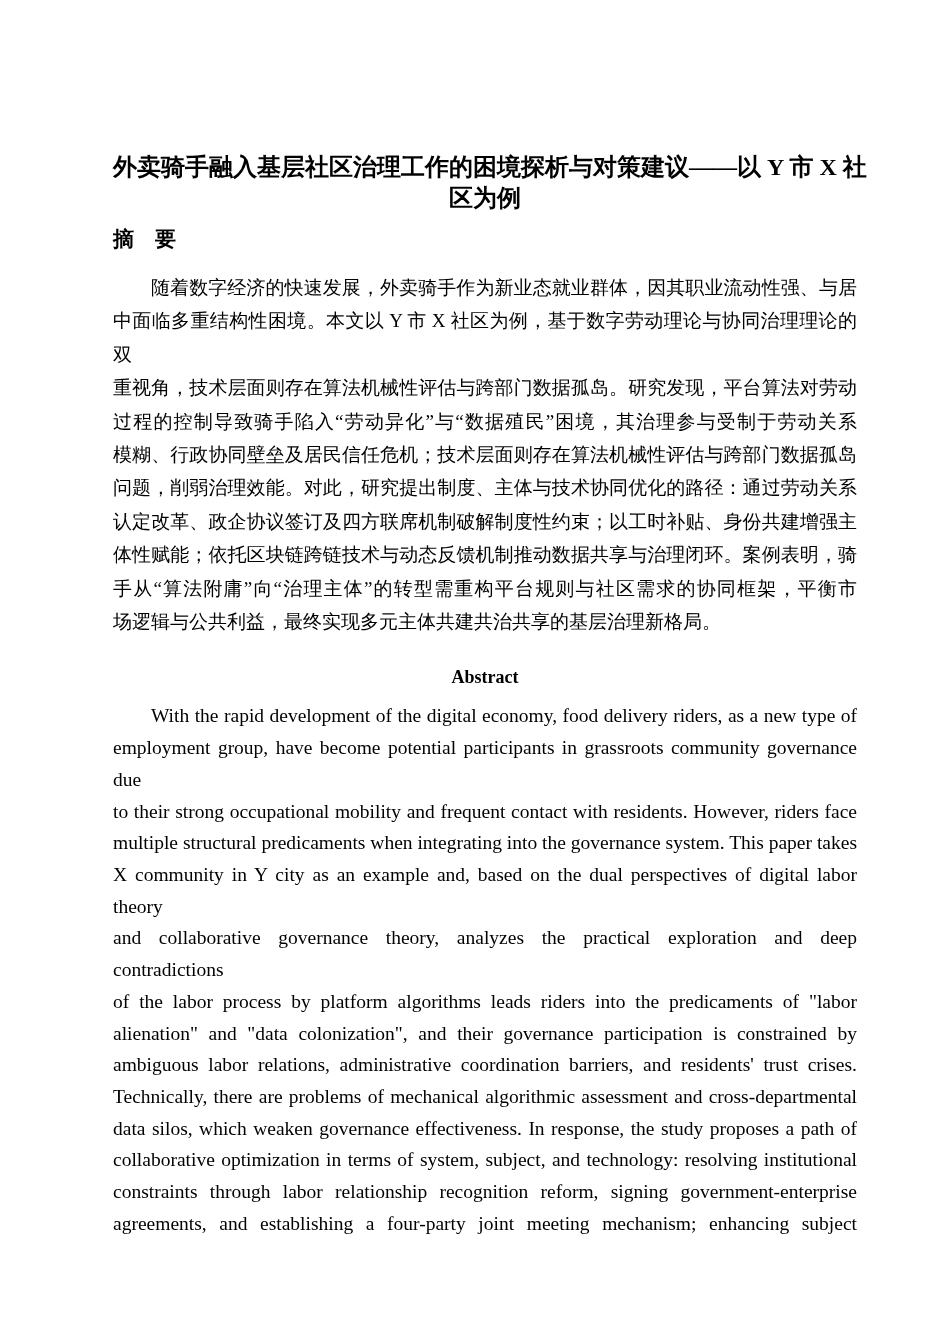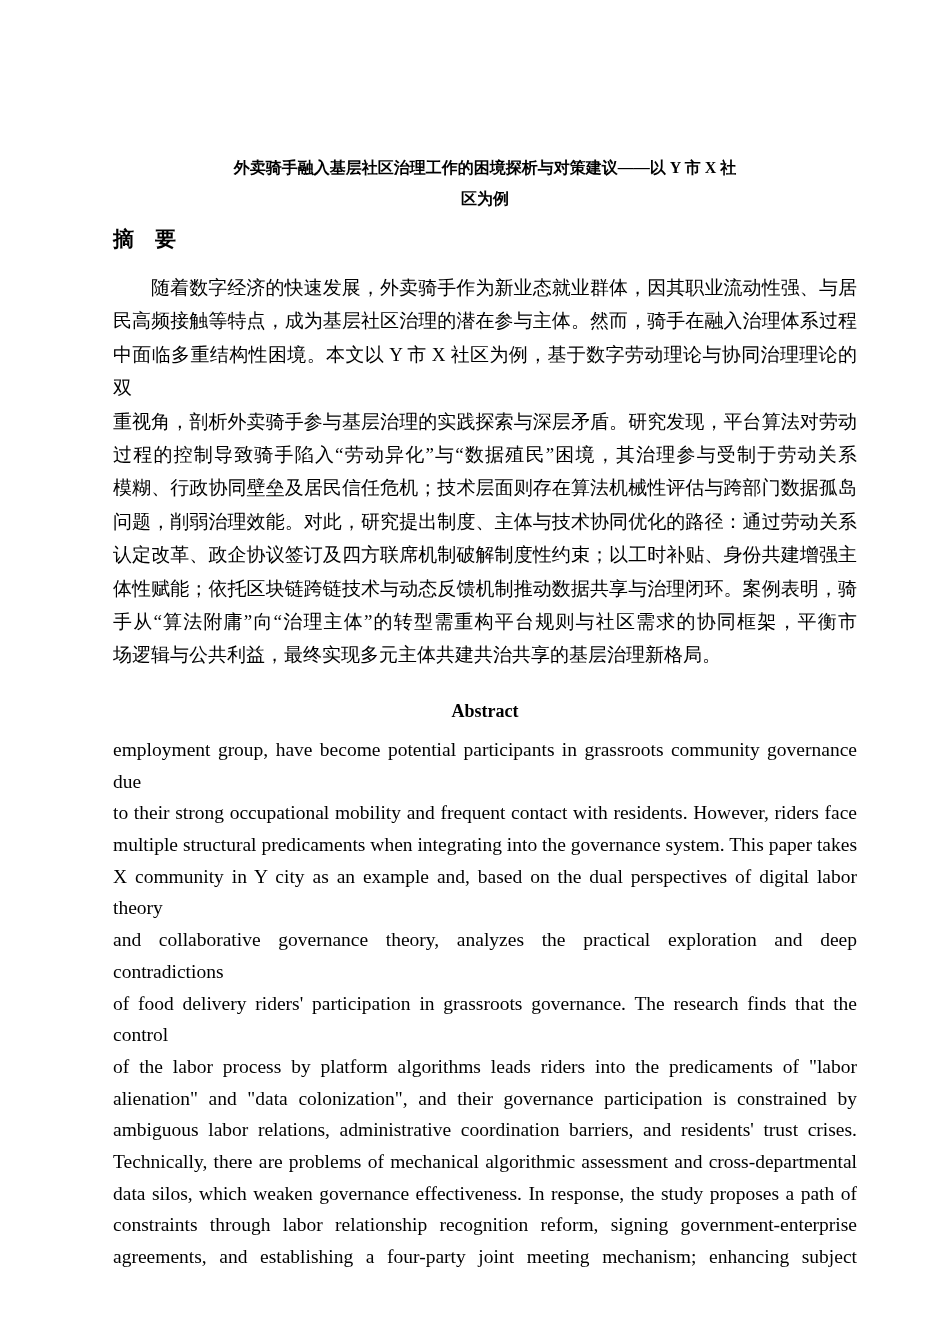--- a/index.html
+++ b/index.html
@@ -16,21 +16,21 @@
     overflow: hidden;
     font-family: "Liberation Serif", "DejaVu Serif", serif;
   }
   .content {
     margin-left: 113px;
     width: 744px;
     padding-top: 152px;
   }
   
   .doc-title .line {
-    font-size: 16px;
+    font-size: 24px;
     font-weight: bold;
     line-height: 31px;
     text-align: center;
     text-align-last: center;
     white-space: nowrap;
   }
   
   .zh-heading {
     margin-top: 13px;
     font-size: 21px;
@@ -80,45 +80,45 @@
 
     <div class="doc-title">
         <div class="line">外卖骑手融入基层社区治理工作的困境探析与对策建议——以 Y 市 X 社</div>
         <div class="line">区为例</div>
       </div>
 
     <div class="zh-heading">摘　要</div>
 
     <div class="zh-para justify">
         <div class="line first">随着数字经济的快速发展，外卖骑手作为新业态就业群体，因其职业流动性强、与居</div>
-        <div class="line">民高频接触等特点，成为基层社区治理的潜在参与主体。然而，骑手在融入治理体系过程</div>
         <div class="line">中面临多重结构性困境。本文以 Y 市 X 社区为例，基于数字劳动理论与协同治理理论的双</div>
-        <div class="line">重视角，剖析外卖骑手参与基层治理的实践探索与深层矛盾。研究发现，平台算法对劳动</div>
+        <div class="line">重视角，技术层面则存在算法机械性评估与跨部门数据孤岛。研究发现，平台算法对劳动</div>
         <div class="line">过程的控制导致骑手陷入“劳动异化”与“数据殖民”困境，其治理参与受制于劳动关系</div>
         <div class="line">模糊、行政协同壁垒及居民信任危机；技术层面则存在算法机械性评估与跨部门数据孤岛</div>
         <div class="line">问题，削弱治理效能。对此，研究提出制度、主体与技术协同优化的路径：通过劳动关系</div>
         <div class="line">认定改革、政企协议签订及四方联席机制破解制度性约束；以工时补贴、身份共建增强主</div>
         <div class="line">体性赋能；依托区块链跨链技术与动态反馈机制推动数据共享与治理闭环。案例表明，骑</div>
         <div class="line">手从“算法附庸”向“治理主体”的转型需重构平台规则与社区需求的协同框架，平衡市</div>
         <div class="line last">场逻辑与公共利益，最终实现多元主体共建共治共享的基层治理新格局。</div>
       </div>
 
 
     <div class="en-heading">Abstract</div>
 
     <div class="en-para justify">
+        <div class="line first">With the rapid development of the digital economy, food delivery riders, as a new type of</div>
         <div class="line">employment group, have become potential participants in grassroots community governance due</div>
         <div class="line">to their strong occupational mobility and frequent contact with residents. However, riders face</div>
         <div class="line">multiple structural predicaments when integrating into the governance system. This paper takes</div>
         <div class="line">X community in Y city as an example and, based on the dual perspectives of digital labor theory</div>
         <div class="line">and collaborative governance theory, analyzes the practical exploration and deep contradictions</div>
-        <div class="line">of food delivery riders' participation in grassroots governance. The research finds that the control</div>
         <div class="line">of the labor process by platform algorithms leads riders into the predicaments of "labor</div>
         <div class="line">alienation" and "data colonization", and their governance participation is constrained by</div>
         <div class="line">ambiguous labor relations, administrative coordination barriers, and residents' trust crises.</div>
         <div class="line">Technically, there are problems of mechanical algorithmic assessment and cross-departmental</div>
         <div class="line">data silos, which weaken governance effectiveness. In response, the study proposes a path of</div>
+        <div class="line">collaborative optimization in terms of system, subject, and technology: resolving institutional</div>
         <div class="line">constraints through labor relationship recognition reform, signing government-enterprise</div>
         <div class="line">agreements, and establishing a four-party joint meeting mechanism; enhancing subject</div>
       </div>
 
   </div>
 </div>
 
 </body></html>

